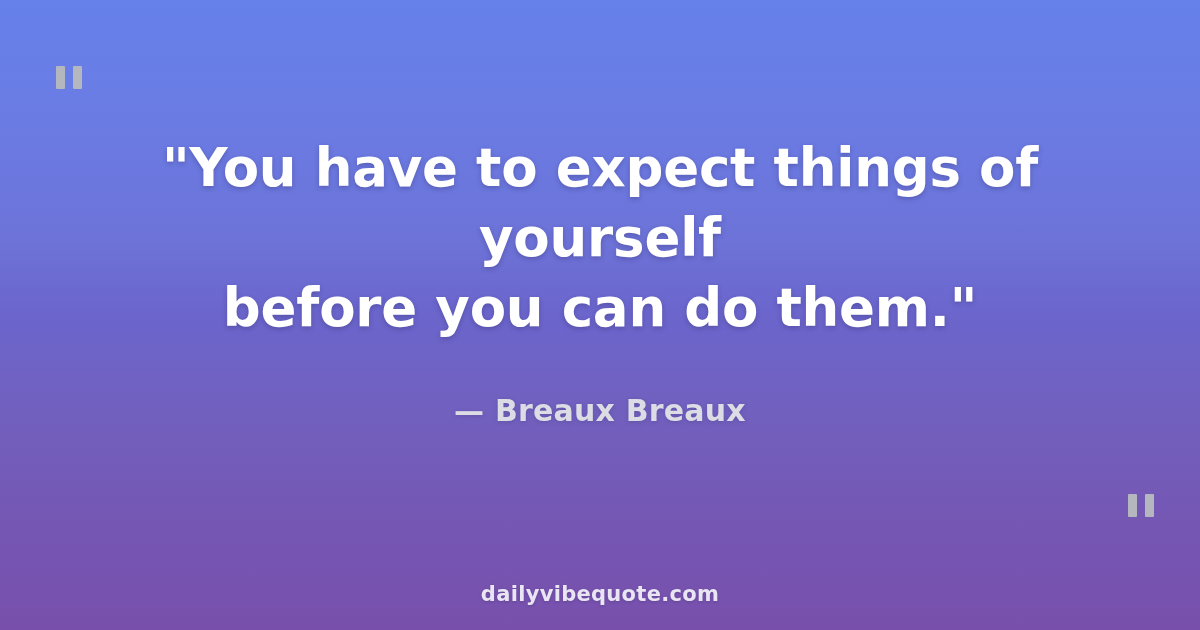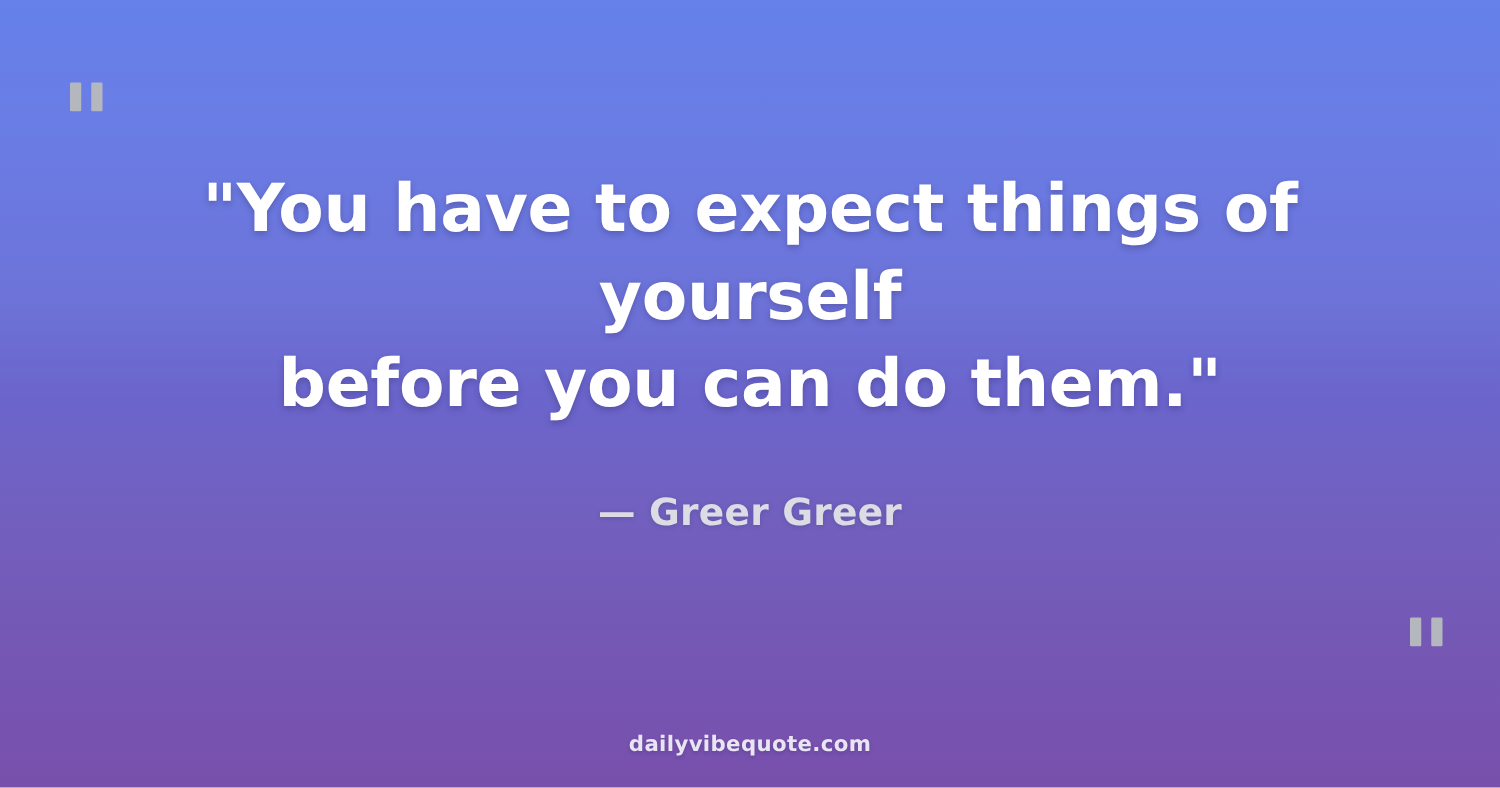--- a/index.html
+++ b/index.html
@@ -95,40 +95,40 @@
   #quote-footer {
     position: absolute;
     left: 0;
     right: 0;
     bottom: 24px;
     text-align: center;
   }
   #site-url {
     color: #e9e5f3;
     font-family: "DejaVu Sans", sans-serif;
-    font-size: 17px;
+    font-size: 21px;
     font-weight: bold;
     letter-spacing: 0.3px;
     text-shadow: 0 1px 3px rgba(40, 35, 90, 0.25);
   }
 </style>
 </head>
 <body>
 
 <div id="quote-card">
 
   <div id="quote-mark-top" class="quote-mark">
     <span class="bar"></span>
     <span class="bar"></span>
   </div>
 
   <div id="quote-content">
     <p id="quote-text">"You have to expect things of yourself
 before you can do them."</p>
-    <p id="quote-author">— Greer Greer</p>
+    <p id="quote-author">— Breaux Breaux</p>
   </div>
 
   <div id="quote-mark-bottom" class="quote-mark">
     <span class="bar"></span>
     <span class="bar"></span>
   </div>
 
   <div id="quote-footer">
     <span id="site-url">dailyvibequote.com</span>
   </div>

